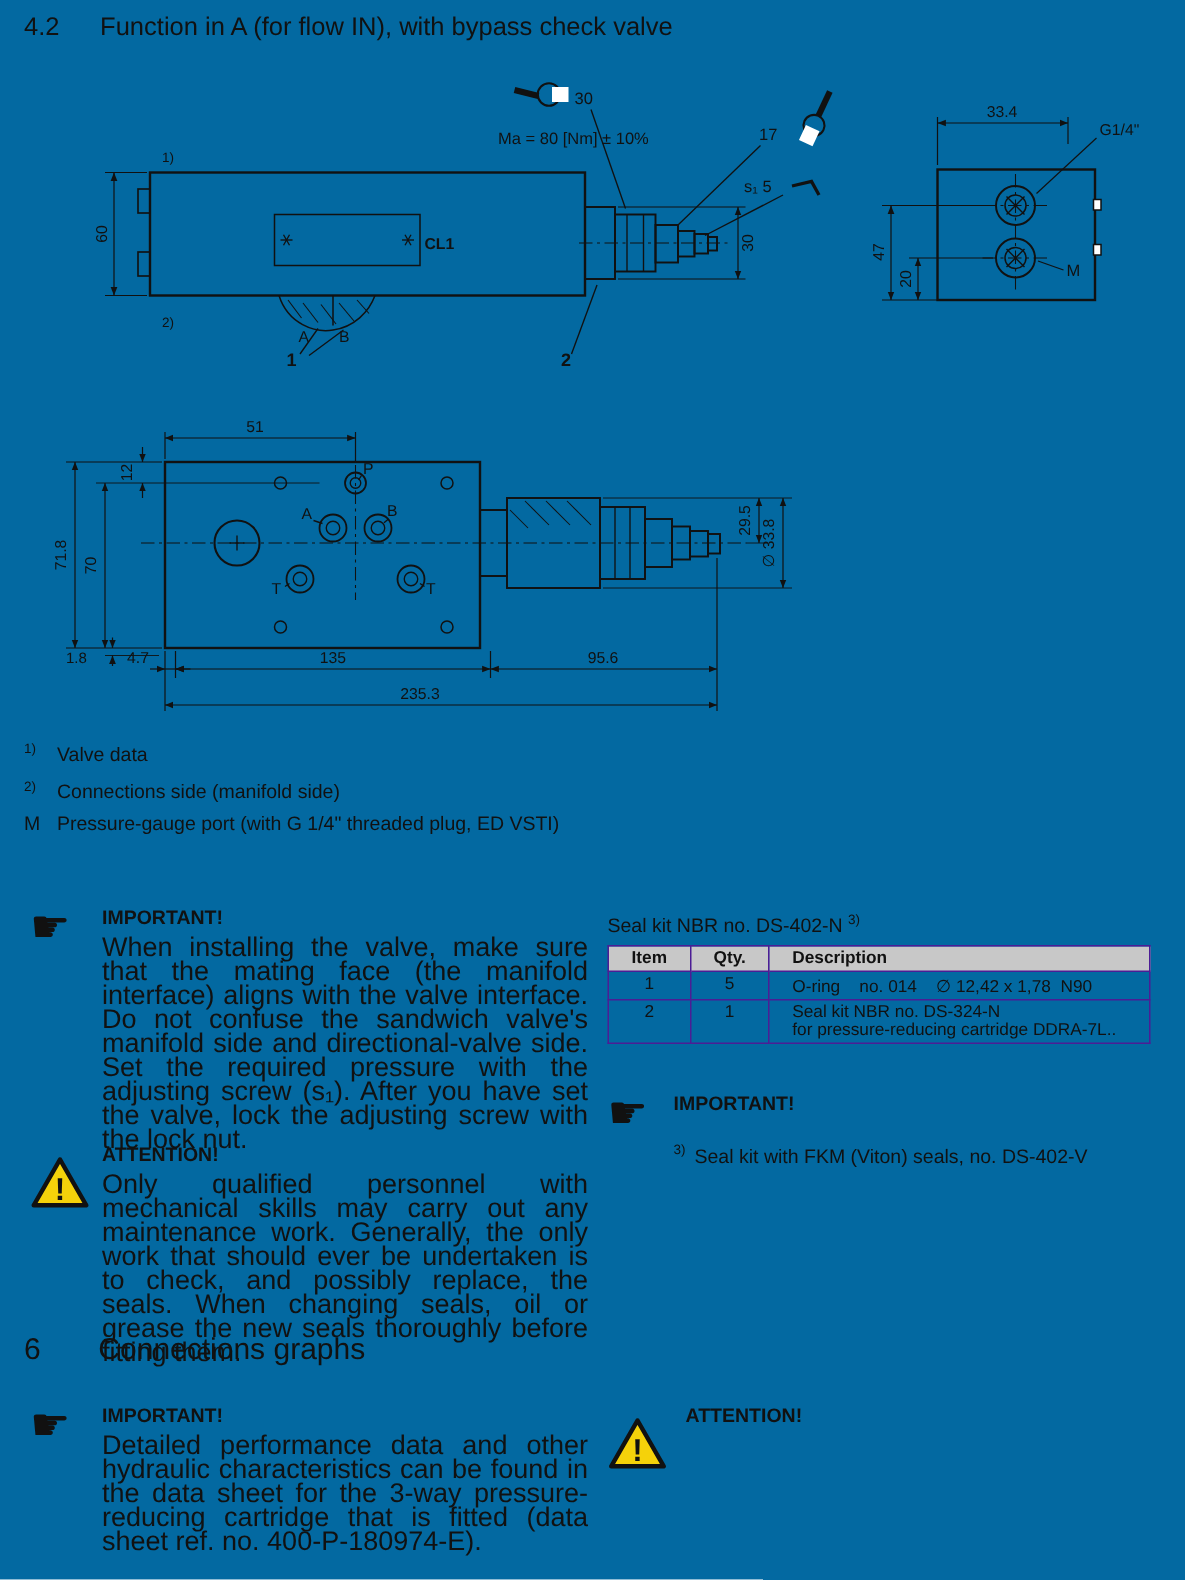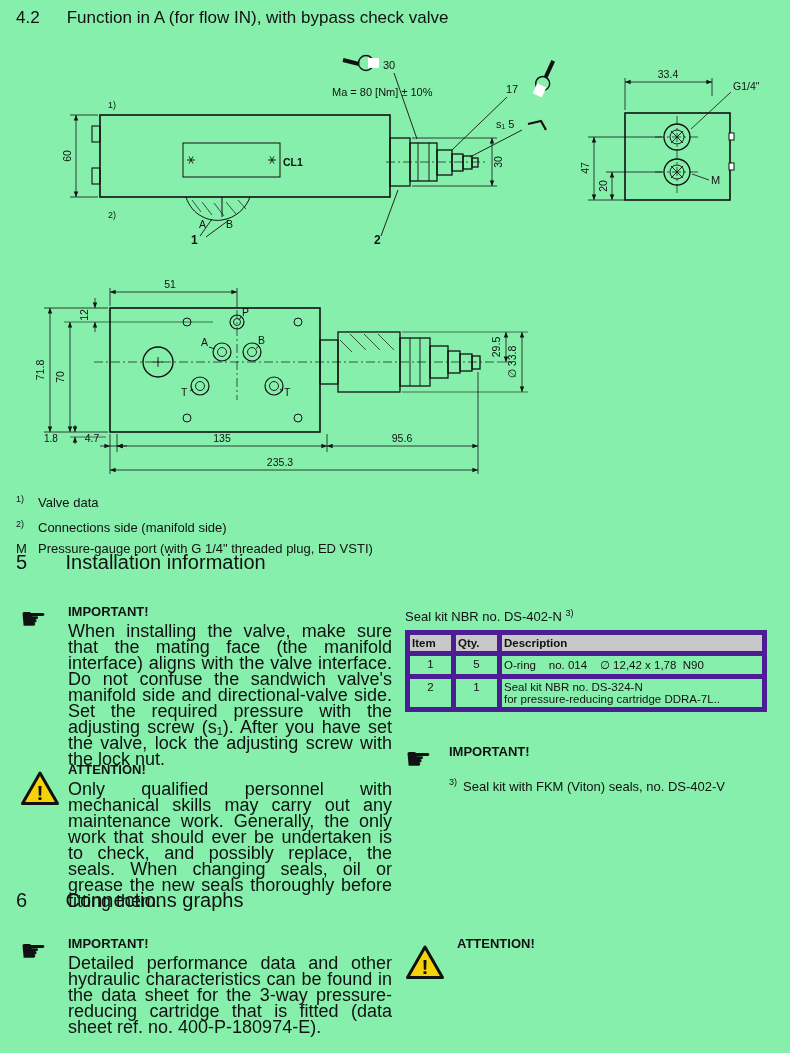--- a/index.html
+++ b/index.html
@@ -1,18 +1,18 @@
 <!DOCTYPE html>
 <html><head>
 <meta charset="utf-8">
 <style>
   *{margin:0;padding:0;box-sizing:border-box}
   html,body{background:#fff}
   body{font-family:"Liberation Sans","DejaVu Sans",sans-serif;color:#111}
-  #page{position:relative;width:790px;height:1053px;background:#86efac;overflow:hidden}
+  #page{position:relative;width:790px;height:1053px;background:#0369a1;overflow:hidden}
 
   #title{position:absolute;left:16px;top:8px;font-size:17px}
   #title .h-num{display:inline-block;width:46px}
 
   #drawing{position:absolute;left:0;top:40px}
 
   #legend{position:absolute;left:16px;top:489px;font-size:13px;line-height:20.5px}
   #legend sup{font-size:9px;vertical-align:super}
   .leg-key{display:inline-block;width:22px}
 
@@ -24,21 +24,21 @@
   .hand-icon{font-size:30px;line-height:1;font-family:"DejaVu Sans",sans-serif;display:inline-block}
   .tri-icon{display:inline-block;margin-top:8px}
   .note-title{font-weight:bold;font-size:13px;margin-bottom:4px}
   .note-text{font-size:18px;line-height:16px;text-align:justify}
   .content{flex:1}
 
   #sealkit{position:absolute;left:405px;top:608px;width:362px}
   .sk-title{font-size:13px;margin-bottom:6px}
   .sk-title sup{font-size:9px;vertical-align:super}
   #sealkit table{border-collapse:collapse;width:100%}
-  #sealkit th,#sealkit td{border:5px solid #4c1d95;font-size:11.5px;padding:2px 2px;vertical-align:top}
+  #sealkit th,#sealkit td{border:1px solid #4c1d95;font-size:11.5px;padding:2px 15px;vertical-align:top}
   #sealkit thead th{background:#c8c8c8;font-weight:bold;text-align:left}
   #sealkit td.c{text-align:center;width:46px}
   #sealkit th.c{width:46px}
   #sealkit td.desc{white-space:pre-wrap}
   .sk-important{display:flex;align-items:flex-start;margin-top:32px}
   .sk-note{font-size:13px;margin-top:18px}
   .sk-note sup{font-size:9px;vertical-align:super}
   .sk-note span{margin-left:6px}
 
   svg text{font-family:"Liberation Sans","DejaVu Sans",sans-serif}
@@ -287,24 +287,20 @@
       <span class="leg-key"><sup>1)</sup></span><span>Valve data</span>
     </div>
     <div class="leg-row">
       <span class="leg-key"><sup>2)</sup></span><span>Connections side (manifold side)</span>
     </div>
     <div class="leg-row">
       <span class="leg-key">M</span><span>Pressure-gauge port (with G 1/4" threaded plug, ED VSTI)</span>
     </div>
   </div>
 
-  <div class="sec-head" style="top:551px">
-    <span class="sec-num">5</span>
-    <span>Installation information</span>
-  </div>
 
   <div class="note-block" style="left:20px;top:604px;width:372px">
     <span class="icon-cell"><span class="hand-icon">☛</span></span>
     <div class="content">
       <div class="note-title">IMPORTANT!</div>
       <p class="note-text">When installing the valve, make sure that the mating face (the manifold interface) aligns with the valve interface. Do not confuse the sandwich valve's manifold side and directional-valve side. Set the required pressure with the adjusting screw (s₁). After you have set the valve, lock the adjusting screw with the lock nut.</p>
     </div>
   </div>
 
   <div class="note-block" style="left:20px;top:762px;width:372px">

